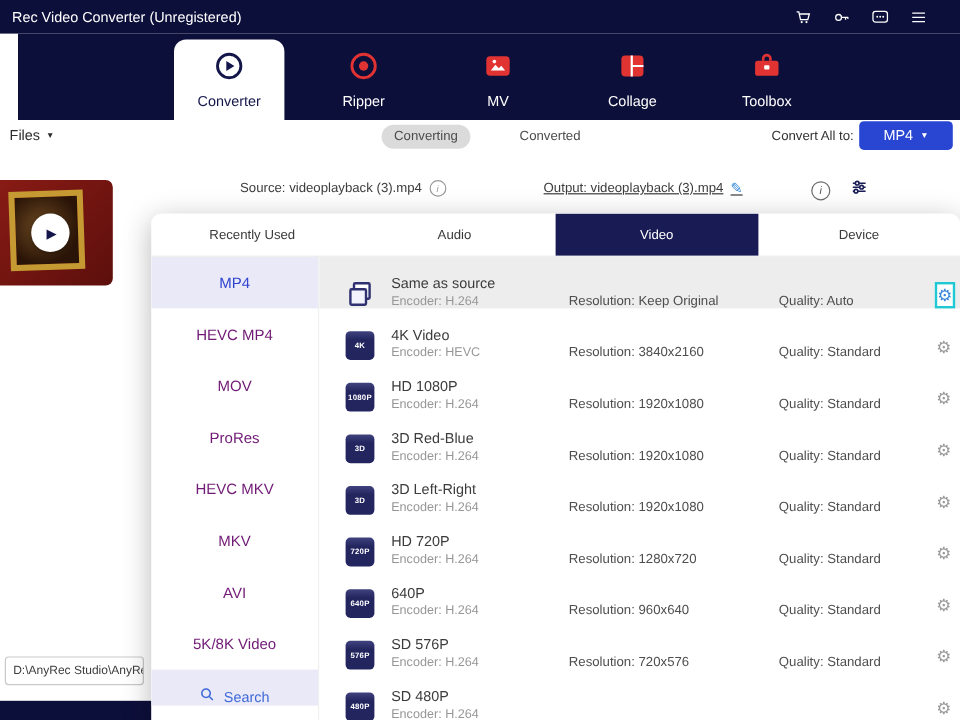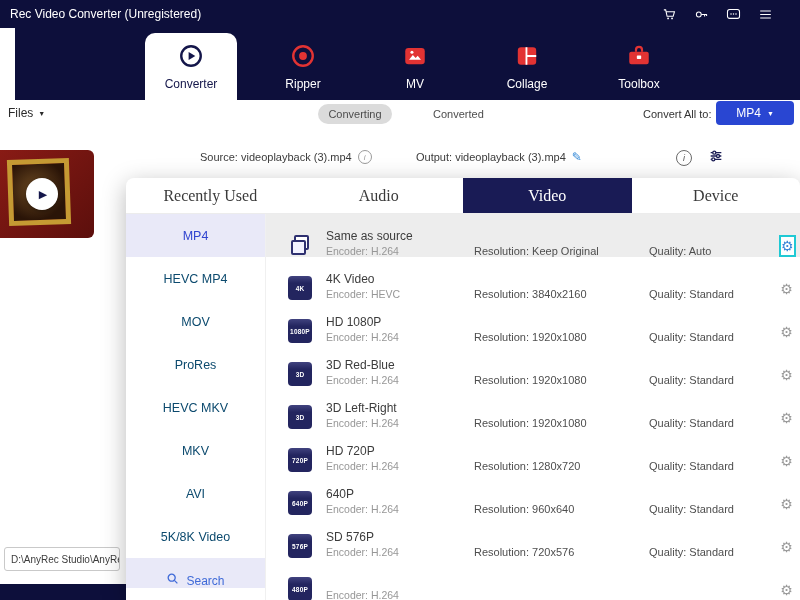--- a/index.html
+++ b/index.html
@@ -24,44 +24,44 @@
   .main-bg{position:absolute;left:0;top:100px;width:800px;height:484px;background:#fff;}
   .files{position:absolute;left:8px;top:106px;font-size:12px;color:#2b2b2b;display:flex;align-items:center;gap:5px;cursor:pointer;}
   .caret{font-size:7px;line-height:1;}
   .pill{position:absolute;left:318px;top:104px;width:74px;height:20px;background:#dbdbdb;border-radius:10px;font-size:11px;color:#4d4d4d;display:flex;align-items:center;justify-content:center;cursor:pointer;}
   .converted{position:absolute;left:420px;top:108px;font-size:11px;color:#4d4d4d;cursor:pointer;margin-left:13px;}
   .convert-all{position:absolute;left:643px;top:108px;font-size:11px;color:#333;}
   .mp4-btn{position:absolute;left:716px;top:101px;width:78px;height:24px;background:#2946d2;border-radius:4px;color:#fff;font-size:12px;display:flex;align-items:center;justify-content:center;gap:6px;cursor:pointer;}
   .mp4-btn .caret{color:#fff;}
 
   .srcline{position:absolute;top:150px;font-size:11px;color:#3c3c3c;display:flex;align-items:center;gap:6px;}
-  .src{left:200px;} .out{left:416px;}
+  .src{left:200px;} .out{left:453px;text-decoration:underline;}
   .infoc{width:12px;height:12px;border:1px solid #9a9a9a;border-radius:50%;color:#9a9a9a;font-size:8px;font-style:italic;display:flex;align-items:center;justify-content:center;cursor:pointer;}
   .pencil{color:#2f86d6;font-size:12px;cursor:pointer;}
   .row-icons{position:absolute;left:676px;top:148px;display:flex;gap:16px;align-items:center;}
   .infoc2{width:14px;height:14px;border:1px solid #6a6a6a;border-radius:50%;color:#555;font-size:9px;font-style:italic;display:flex;align-items:center;justify-content:center;cursor:pointer;}
 
   
   .thumb{position:absolute;left:-6px;top:150px;width:100px;height:88px;border-radius:6px;background:linear-gradient(135deg,#8a1b15,#5c0f0c);overflow:hidden;cursor:pointer;}
   .frame{position:absolute;left:14px;top:9px;width:62px;height:66px;border:5px solid #c59a33;background:radial-gradient(circle at 42% 45%,#6d4a22 0%,#2a1407 72%);transform:rotate(-2deg);box-sizing:border-box;}
   .playbtn{position:absolute;left:32px;top:28px;width:32px;height:32px;border-radius:50%;background:#fff;display:flex;align-items:center;justify-content:center;box-shadow:0 1px 4px rgba(0,0,0,.4);cursor:pointer;}
   .playbtn span{color:#14164a;font-size:11px;margin-left:2px;}
 
   .pathbox{position:absolute;left:4px;top:547px;width:116px;height:24px;border:1px solid #c9c9c9;border-radius:3px;background:#fff;font-size:10px;color:#3c3c3c;display:flex;align-items:center;padding:0 6px;white-space:nowrap;overflow:hidden;box-sizing:border-box;}
   .bottomstrip{position:absolute;left:0;top:584px;width:800px;height:16px;background:#0d0f3b;}
 
   
   .popup{position:absolute;left:126px;top:178px;width:674px;height:422px;background:#fff;border-radius:8px 8px 0 0;box-shadow:0 6px 24px rgba(0,0,0,.28);display:flex;flex-direction:column;overflow:hidden;z-index:5;}
   .ptabs{display:flex;height:35px;flex:0 0 35px;border-bottom:1px solid #ececec;}
-  .ptab{flex:1;display:flex;align-items:center;justify-content:center;font-size:16px;color:#3a3a3a;cursor:pointer;font-family:Liberation Serif, serif;}
+  .ptab{flex:1;display:flex;align-items:center;justify-content:center;font-size:11px;color:#3a3a3a;cursor:pointer;}
   .ptab.active{background:#191b55;color:#fff;}
   .pbody{flex:1;display:flex;overflow:hidden;}
 
   .sidebar{flex:0 0 139px;border-right:1px solid #f0f0f0;display:flex;flex-direction:column;}
-  .sitem{height:43px;flex:0 0 43px;display:flex;align-items:center;justify-content:center;font-size:12.5px;color:#0c4a6e;cursor:pointer;}
+  .sitem{height:43px;flex:0 0 43px;display:flex;align-items:center;justify-content:center;font-size:12.5px;color:#701a75;cursor:pointer;}
   .sitem.selected{background:#e9e9f8;color:#3144cf;}
   .ssearch{margin-top:auto;margin-bottom:13px;height:30px;flex:0 0 30px;background:#e9e9f8;color:#3f6ad8;display:flex;align-items:flex-end;justify-content:center;gap:7px;font-size:12px;cursor:pointer;}
 
   .plist{flex:1;display:flex;flex-direction:column;overflow:hidden;}
   .prow{height:43px;flex:0 0 43px;display:flex;align-items:flex-end;padding-left:22px;box-sizing:border-box;cursor:pointer;}
   .prow.selected{background:#ededed;}
   .badge{flex:0 0 24px;height:24px;margin-right:14px;background:linear-gradient(180deg,#41437f,#23255f 30%);border-radius:4px;color:#fff;font-size:6.5px;font-weight:bold;display:flex;align-items:center;justify-content:center;letter-spacing:.2px;position:relative;}
   .badge.pages{background:none;}
   .badge.pages::before{content:"";position:absolute;right:3px;top:2px;width:11px;height:11px;border:2px solid #2e3070;border-radius:2px;background:#fff;}
   .badge.pages::after{content:"";position:absolute;left:3px;bottom:2px;width:11px;height:11px;border:2px solid #2e3070;border-radius:2px;background:#f2f2ff;}
@@ -319,20 +319,21 @@
             </span>
             <span class="rcol">Resolution: 720x576</span>
             <span class="qcol">Quality: Standard</span>
             <span class="gearw">
               <span class="gear">⚙</span>
             </span>
           </div>
           <div class="prow">
             <span class="badge">480P</span>
             <span class="tcol">
+              <span class="ptitle">SD 480P</span>
               <span class="penc">Encoder: H.264</span>
             </span>
             <span class="rcol"></span>
             <span class="qcol"></span>
             <span class="gearw">
               <span class="gear">⚙</span>
             </span>
           </div>
       </div>
     </div>

